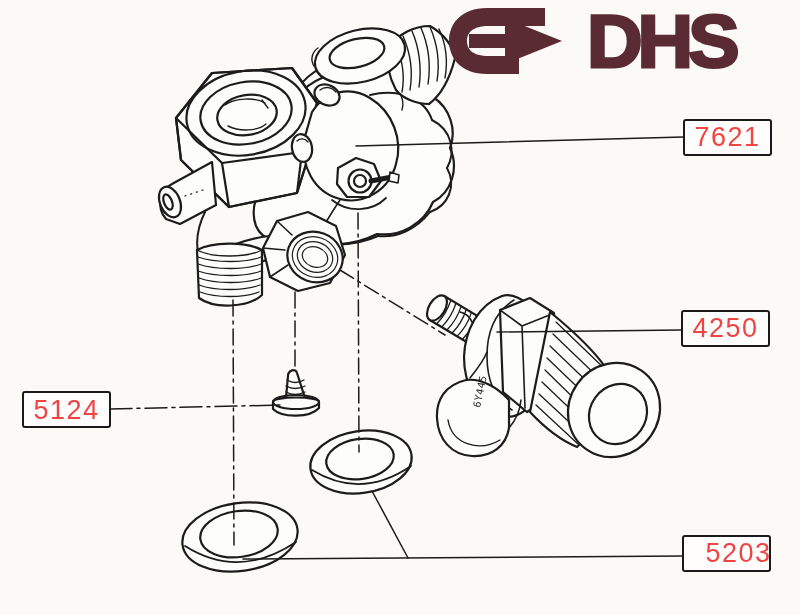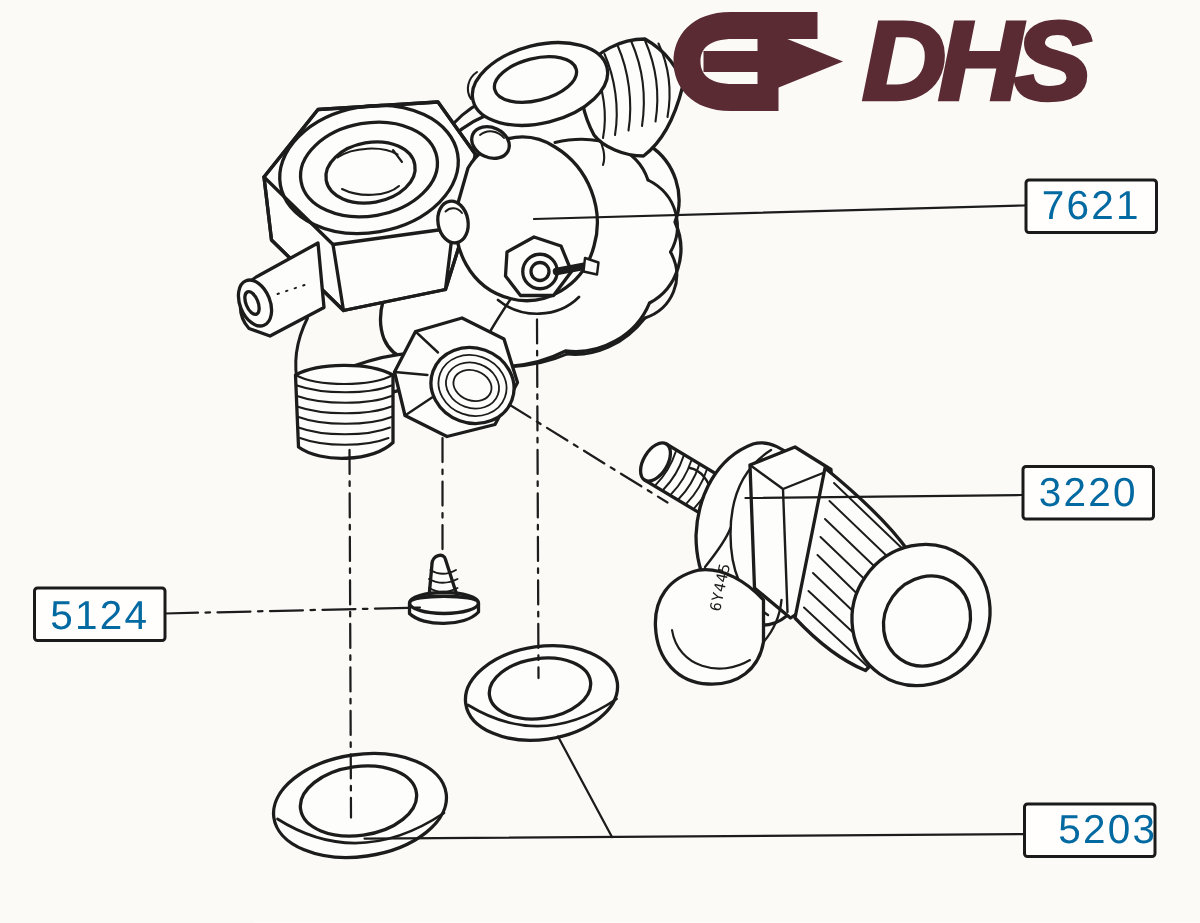--- a/index.html
+++ b/index.html
@@ -7,36 +7,35 @@
     position:relative;
     width:800px;height:615px;
     background:#fbfaf7;
     overflow:hidden;
     font-family:"Liberation Sans", sans-serif;
   }
   #drawing{position:absolute;left:0;top:0;}
   
   .logo{
     position:absolute;left:447px;top:5px;
-    display:flex;align-items:center;gap:8px;
+    display:flex;align-items:center;gap:20px;
     height:72px;
-    font-style:italic;
   }
   .logo-text{
     font-size:77px;line-height:68px;font-weight:bold;
     color:#5a2b33;letter-spacing:-5px;
     -webkit-text-stroke:3px #5a2b33;
     transform:scaleY(.96);
   }
   
   .plabel{
     position:absolute;width:89px;height:37px;
     background:#fffefd;border:2.5px solid #1a1a1a;border-radius:3px;
     display:flex;align-items:center;justify-content:center;
-    font-size:27px;color:#0369a1;letter-spacing:1.5px;
+    font-size:27px;color:#ef4444;letter-spacing:1.5px;
     box-sizing:border-box;
   }
   .lbl-7621{left:683px;top:119px;}
   .lbl-4250{left:681px;top:310px;}
   .lbl-5124{left:22px;top:391px;align-items:flex-end;}
   .lbl-5203{left:682px;top:535px;padding-left:24px;}
 </style>
 </head>
 <body>
 
@@ -220,21 +219,21 @@
         <path d="M22,28 L58,28 L58,12 L115,35 L58,58 L58,42 L22,42 Z"></path>
       </g>
     </svg>
     <span class="logo-text">DHS</span>
   </div>
 
   <div class="plabel lbl-7621">
     <span>7621</span>
   </div>
   <div class="plabel lbl-4250">
-    <span>3220</span>
+    <span>4250</span>
   </div>
   <div class="plabel lbl-5124">
     <span>5124</span>
   </div>
   <div class="plabel lbl-5203">
     <span>5203</span>
   </div>
 
 </div>
 

